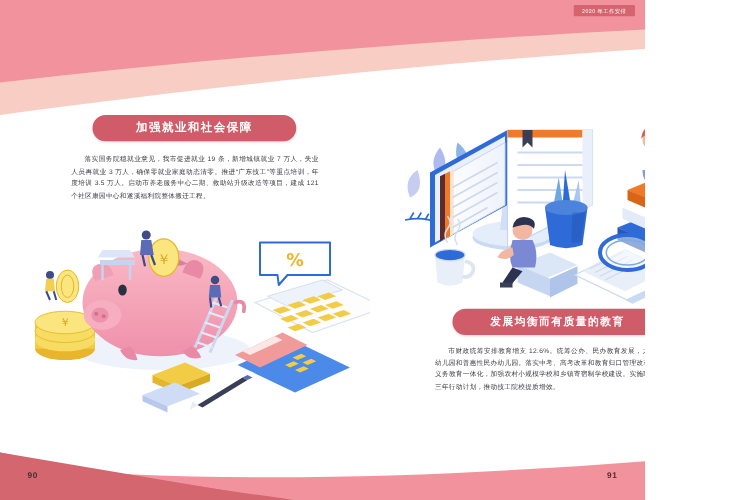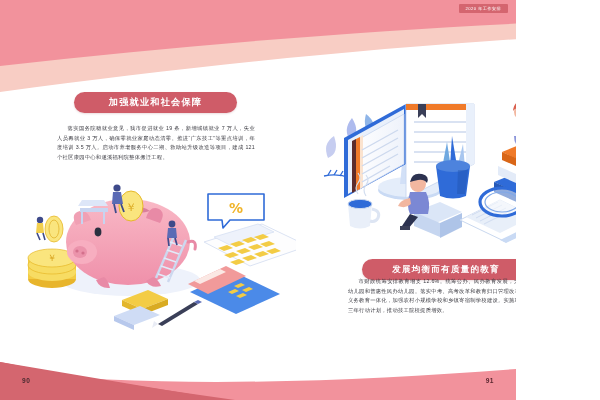--- a/index.html
+++ b/index.html
@@ -33,21 +33,21 @@
     background:#cf5c68;color:#ffffff;
     border-radius:40px;
     display:flex;align-items:center;justify-content:center;
     font-weight:bold;
     letter-spacing:1.2px;
     white-space:nowrap;
     z-index:5;
     box-shadow:0 1px 2px rgba(150,60,70,.18);
   }
   .badge-left{left:74px;top:92px;width:163px;height:21px;font-size:9.2px;}
-  .badge-right{left:362px;top:247px;width:168px;height:21px;font-size:8.6px;margin-top:12px;}
+  .badge-right{left:362px;top:247px;width:168px;height:21px;font-size:8.6px;}
 
   
   .para{
     position:absolute;
     color:#3b3b42;
     font-size:5.3px;
     line-height:9.6px;
     text-align:justify;
     text-indent:10.6px;
     letter-spacing:.25px;

